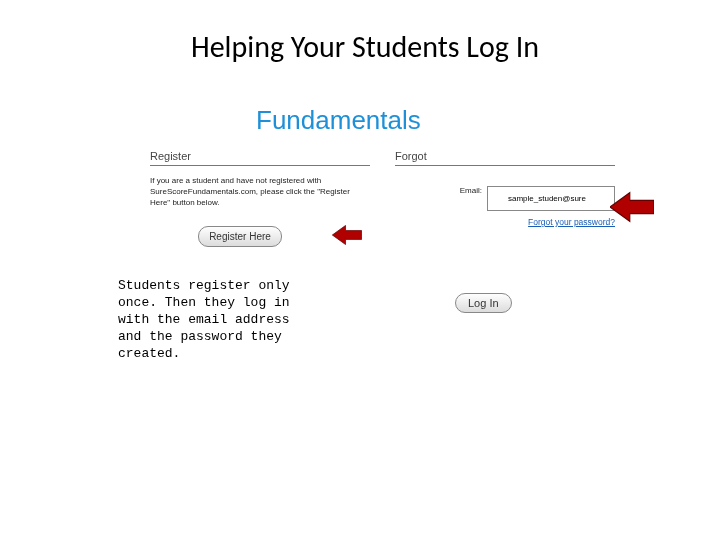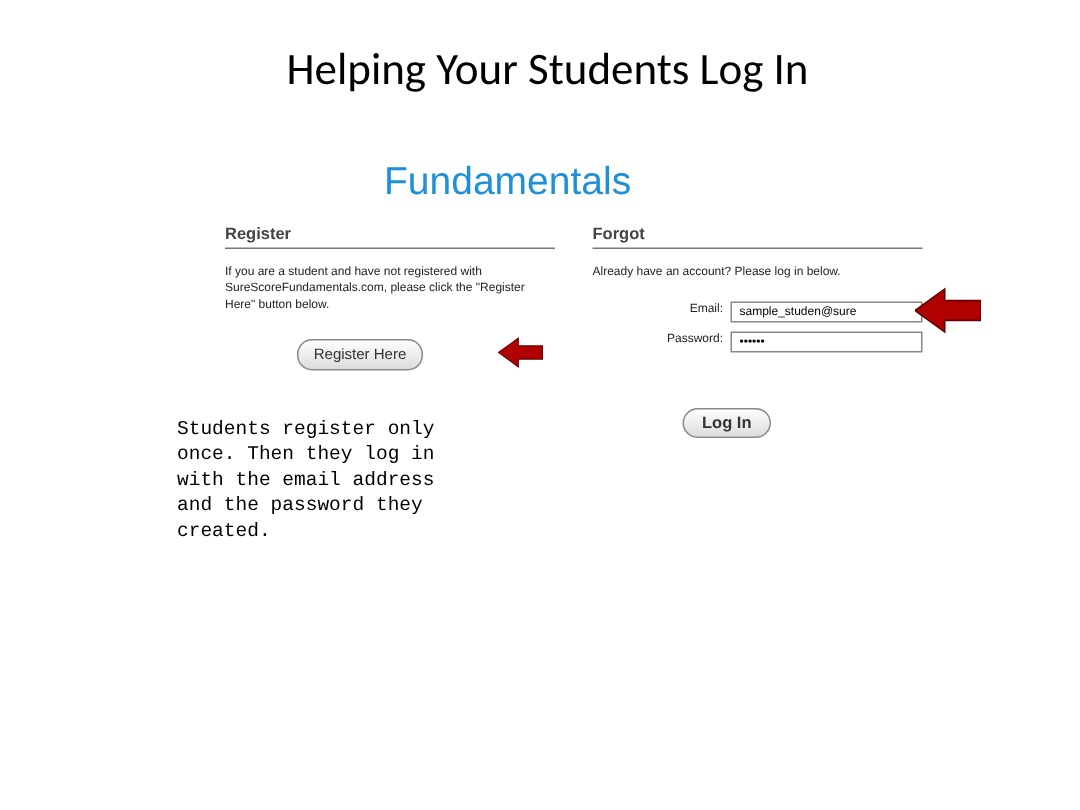--- a/index.html
+++ b/index.html
@@ -30,21 +30,21 @@
     font-family: Arial, sans-serif;
   }
   .panel {
     position: absolute;
     width: 220px;
   }
   .panel-left { top: 150px; left: 150px; }
   .panel-right { top: 150px; left: 395px; }
   .panel h3 {
     font-size: 11px;
-    font-weight: bold;
+    font-weight: normal;
     color: #444;
     margin-bottom: 3px;
   }
   .hr {
     height: 1px;
     background: #777;
     margin-bottom: 10px;
   }
   .small-text {
     font-size: 8px;
@@ -88,36 +88,35 @@
     display: flex;
     align-items: flex-start;
     justify-content: flex-end;
     margin-bottom: 6px;
     font-size: 8px;
     color: #222;
   }
   .field-row label { margin-right: 5px; }
   .field-row input {
     width: 128px;
-    height: 14px;
+    height: 25px;
     font-size: 8px;
-    padding: 1px 5px;
+    padding: 1px 20px;
     border: 1px solid #888;
     background: #fff;
   }
   .forgot {
     text-align: right;
     font-size: 8.5px;
   }
   .forgot a { color: #1a5db5; text-decoration: underline; cursor: pointer; }
   .login-btn-wrap {
     position: absolute;
-    top: 272px;
+    top: 293px;
     left: 455px;
-    font-weight: bold;
   }
   .login-btn {
     display: inline-block;
     padding: 3px 12px;
     font-size: 11px;
     color: #333;
     border: 1px solid #888;
     border-radius: 10px;
     background: linear-gradient(#fefefe, #dcdcdc);
     cursor: pointer;
@@ -149,30 +148,28 @@
       <svg viewBox="0 0 40 30">
         <polygon points="0,15 18,2 18,9 40,9 40,21 18,21 18,28" fill="#b00000" stroke="#600" stroke-width="1"></polygon>
       </svg>
     </span>
   </div>
 </div>
 
 <div class="panel panel-right">
   <h3>Forgot</h3>
   <div class="hr"></div>
-  <div class="small-text">Already have an account? Please log in below.</div>
   <div class="login-form">
     <div style="height:10px"></div>
     <div class="field-row">
       <label>Email:</label>
       <input type="text" value="sample_studen@sure" style="">
     </div>
-    <div class="field-row">
-      <label>Password:</label>
-      <input type="text" value="••••••" style="">
+    <div class="forgot">
+      <a>Forgot your password?</a>
     </div>
   </div>
 </div>
 
 <span class="arrow-login">
   <svg viewBox="0 0 40 30">
     <polygon points="0,15 18,2 18,9 40,9 40,21 18,21 18,28" fill="#b00000" stroke="#600" stroke-width="1"></polygon>
   </svg>
 </span>
 

